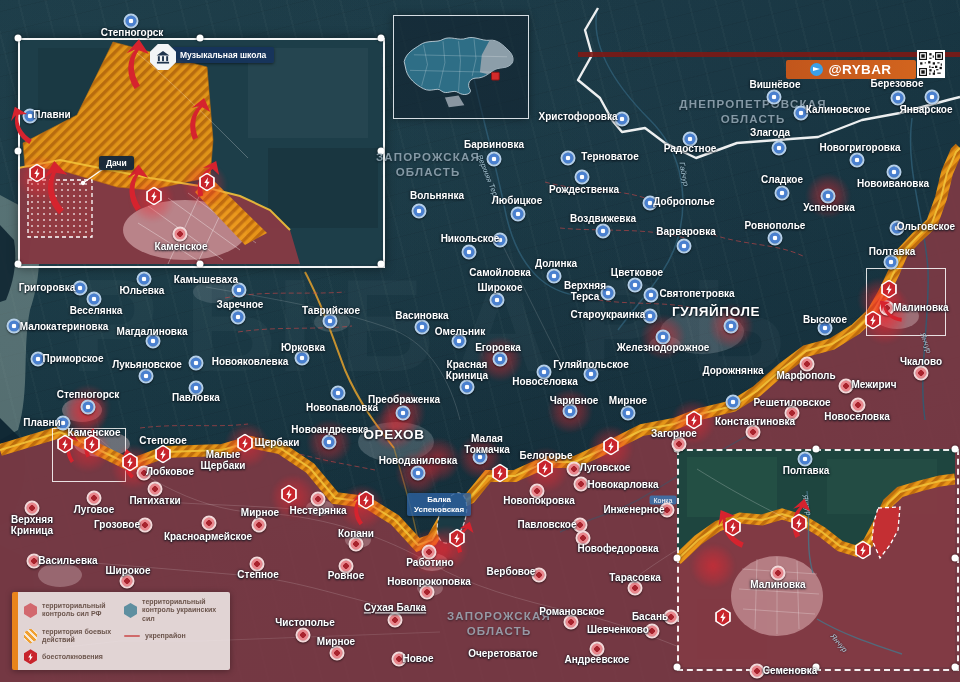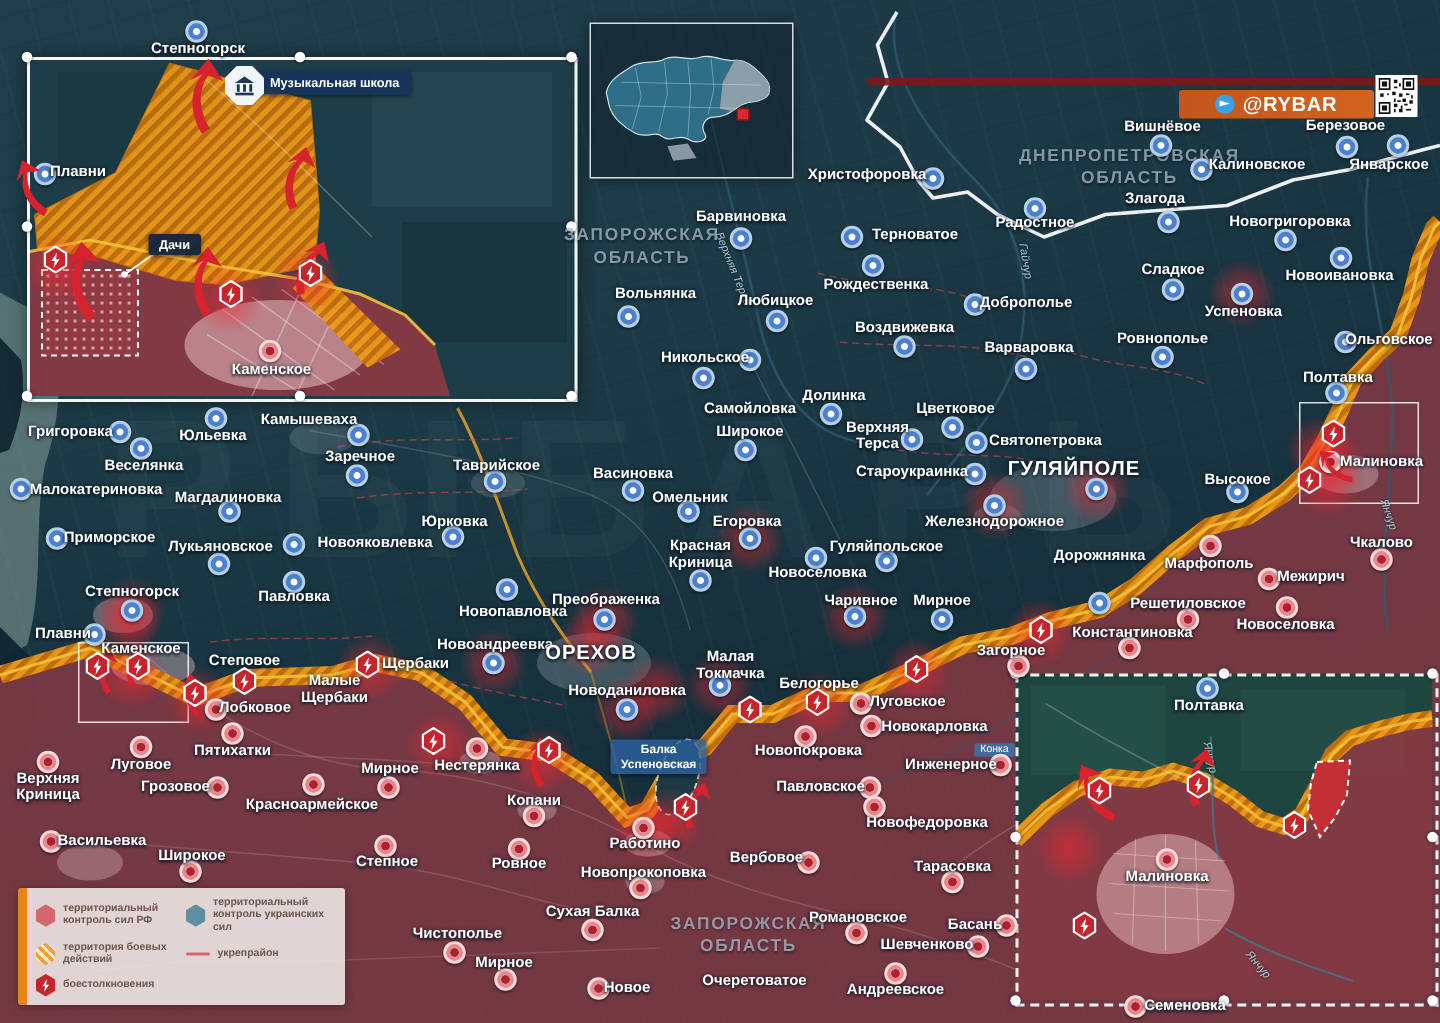--- a/index.html
+++ b/index.html
@@ -420,21 +420,21 @@
       <div class="pin ru" style="left: 346px; top: 566px; position: absolute;"></div>
       <div class="mlabel" style="left: 346px; top: 576px; position: absolute;">Ровное</div>
       <div class="pin ru" style="left: 257px; top: 564px; position: absolute;"></div>
       <div class="mlabel" style="left: 258px; top: 575px; position: absolute;">Степное</div>
       <div class="glow" style="left: 429px; top: 552px; position: absolute;"></div>
       <div class="pin ru" style="left: 429px; top: 552px; position: absolute;"></div>
       <div class="mlabel" style="left: 430px; top: 563px; position: absolute;">Работино</div>
       <div class="pin ru" style="left: 427px; top: 592px; position: absolute;"></div>
       <div class="mlabel" style="left: 429px; top: 582px; position: absolute;">Новопрокоповка</div>
       <div class="pin ru" style="left: 395px; top: 620px; position: absolute;"></div>
-      <div class="mlabel" style="left: 395px; top: 608px; position: absolute;">Сухая Балка</div>
+      <div class="mlabel" style="left: 395px; top: 608px; position: absolute; text-decoration: underline;">Сухая Балка</div>
       <div class="pin ru" style="left: 303px; top: 635px; position: absolute;"></div>
       <div class="mlabel" style="left: 305px; top: 623px; position: absolute;">Чистополье</div>
       <div class="pin ru" style="left: 337px; top: 653px; position: absolute;"></div>
       <div class="mlabel" style="left: 336px; top: 642px; position: absolute;">Мирное</div>
       <div class="pin ru" style="left: 399px; top: 659px; position: absolute;"></div>
       <div class="mlabel" style="left: 418px; top: 659px; position: absolute;">Новое</div>
       <div class="mlabel" style="left: 503px; top: 654px; position: absolute;">Очеретоватое</div>
       <div class="pin ru" style="left: 574px; top: 469px; position: absolute;"></div>
       <div class="mlabel" style="left: 605px; top: 468px; position: absolute;">Луговское</div>
       <div class="pin ru" style="left: 581px; top: 484px; position: absolute;"></div>

